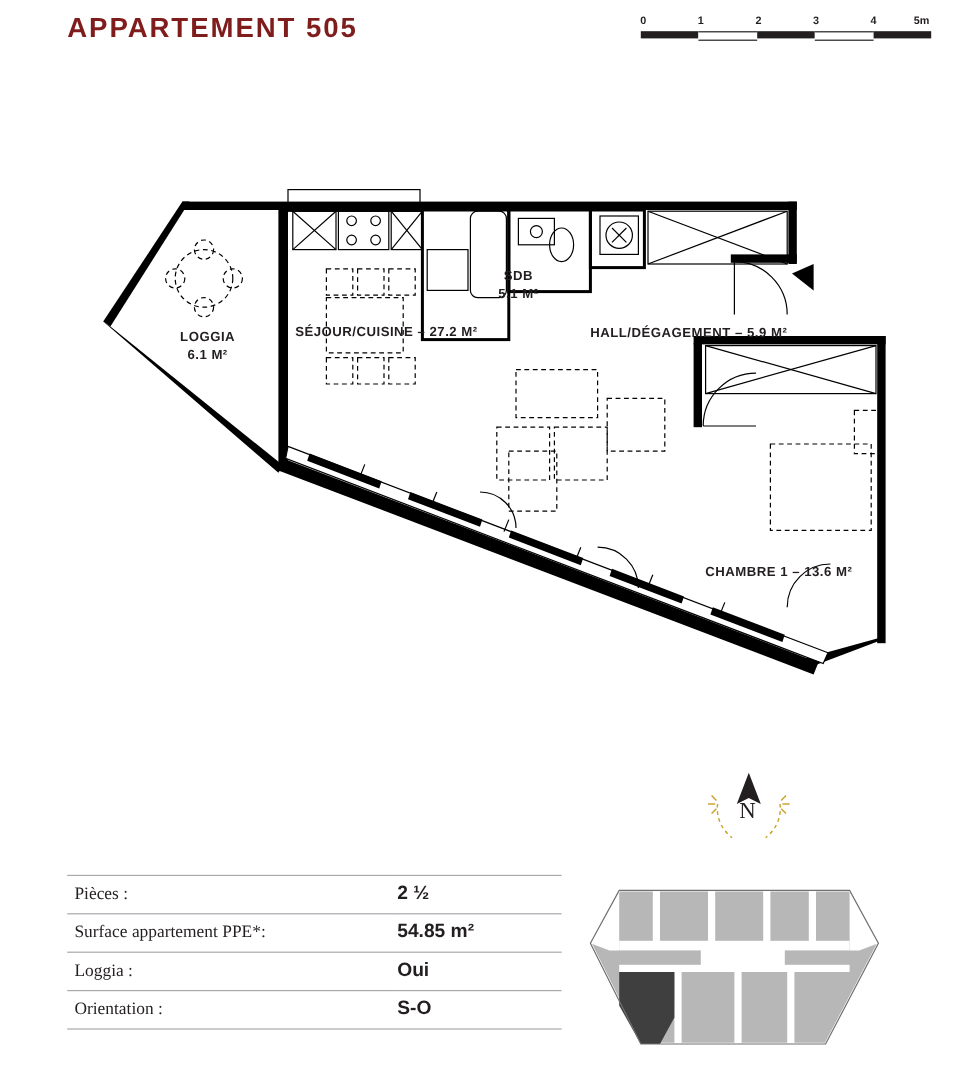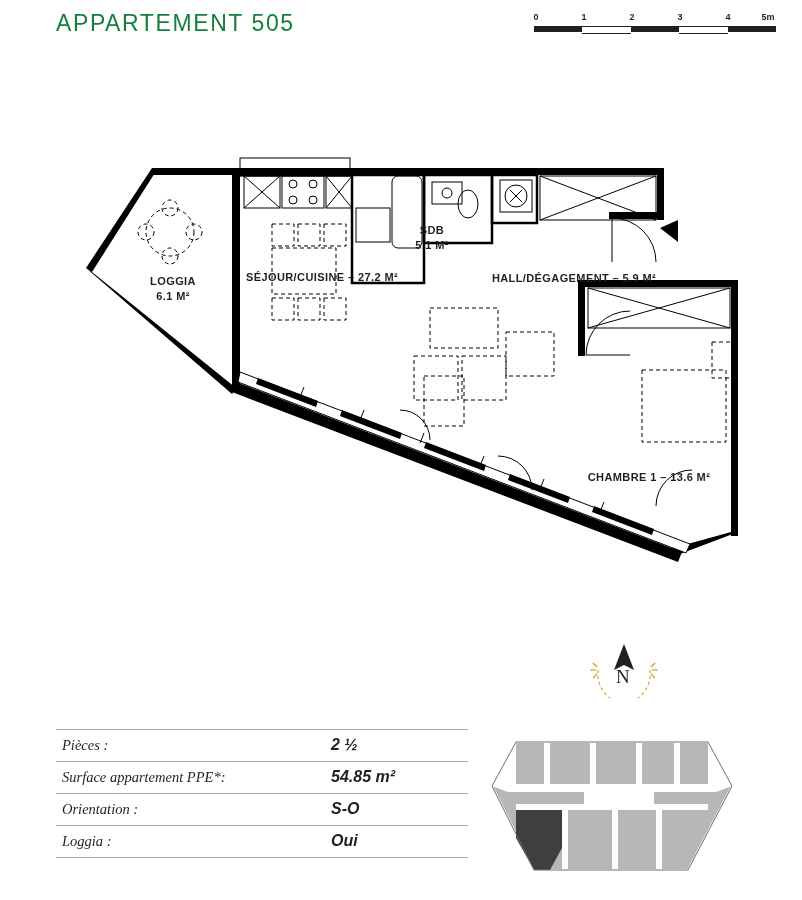--- a/index.html
+++ b/index.html
@@ -15,23 +15,23 @@
     color: #231f20;
     overflow: hidden;
   }
 
   
   #title {
     position: absolute;
     left: 56px;
     top: 10px;
     font-size: 23px;
-    font-weight: normal;
+    font-weight: bold;
     letter-spacing: 1.6px;
-    color: #15803d;
+    color: #7f1d1d;
   }
 
   
   #scalebar {
     position: absolute;
     left: 534px;
     top: 12px;
     width: 242px;
     height: 30px;
   }
@@ -99,21 +99,20 @@
     color: #231f20;
   }
 
   
   #info-table {
     position: absolute;
     left: 56px;
     top: 729px;
     width: 412px;
     border-collapse: collapse;
-    font-style: italic;
   }
   #info-table td {
     border-bottom: 1px solid #a7a9ac;
     padding: 6px 4px 7px 6px;
     font-size: 14.5px;
     font-family: "Liberation Serif", serif;
     color: #231f20;
   }
   #info-table tr:first-child td { border-top: 1px solid #a7a9ac; }
   #info-table td.val {
@@ -323,26 +322,26 @@
   <tbody>
     <tr>
       <td class="lbl">Pièces :</td>
       <td class="val">2 ½</td>
     </tr>
     <tr>
       <td class="lbl">Surface appartement PPE*:</td>
       <td class="val">54.85 m²</td>
     </tr>
     <tr>
+      <td class="lbl">Loggia :</td>
+      <td class="val">Oui</td>
+    </tr>
+    <tr>
       <td class="lbl">Orientation :</td>
       <td class="val">S-O</td>
-    </tr>
-    <tr>
-      <td class="lbl">Loggia :</td>
-      <td class="val">Oui</td>
     </tr>
   </tbody>
 </table>
 
 <div id="keyplan">
   <svg width="248" height="150" viewBox="0 0 248 150">
 
     <polygon points="28,14 220,14 244,58 200,142 46,142 4,58" fill="#b7b7b7" stroke="#ffffff" stroke-width="2"></polygon>
 
     <g fill="#ffffff">

